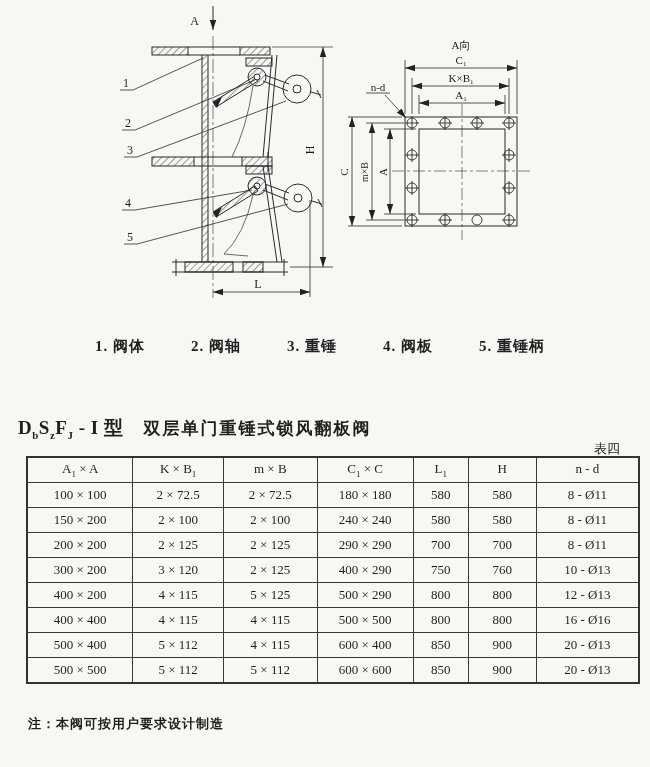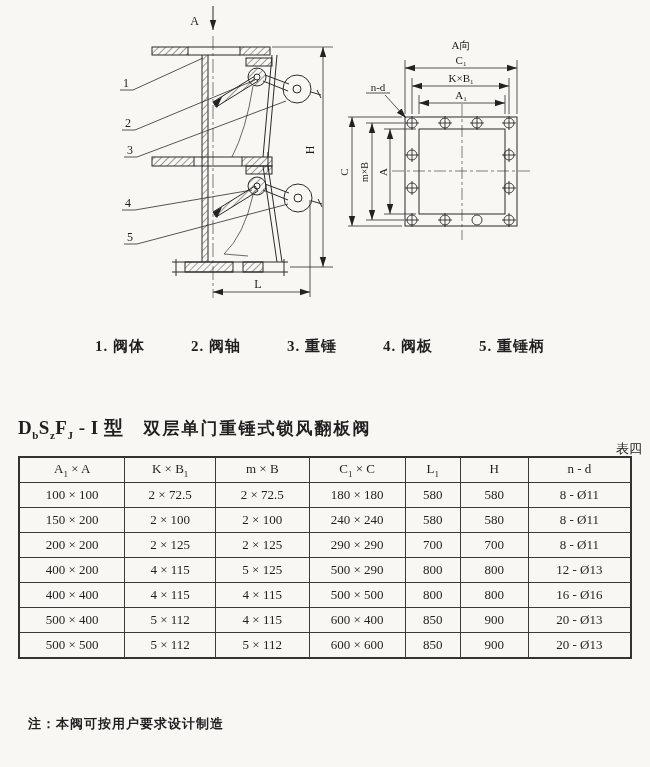--- a/index.html
+++ b/index.html
@@ -7,22 +7,22 @@
         font-family:"Liberation Serif",serif;color:#1f1f1f;overflow:hidden;}
   svg text{font-family:"Liberation Serif",serif;fill:#1c1c1c;}
   .parts-list{position:absolute;top:337px;left:0;width:640px;
               display:flex;justify-content:center;gap:46px;
               font-size:15px;font-weight:600;letter-spacing:1px;}
   .part-item{white-space:nowrap;}
   .title-row{position:absolute;top:415px;left:18px;white-space:nowrap;}
   .model{font-weight:bold;font-size:19px;letter-spacing:.5px;}
   .model sub{font-size:11px;}
   .valve-name{font-weight:bold;font-size:17px;margin-left:16px;letter-spacing:2px;}
-  .table-tag{position:absolute;top:440px;right:8px;font-size:13px;}
-  table.spec{position:absolute;top:456px;left:18px;width:614px;
+  .table-tag{position:absolute;top:440px;right:30px;font-size:13px;}
+  table.spec{position:absolute;top:456px;left:26px;width:614px;
              border-collapse:collapse;table-layout:fixed;}
   table.spec th,table.spec td{border:1px solid #3a3a3a;text-align:center;
              font-size:13px;font-weight:normal;padding:0;}
   table.spec th{height:24px;}
   table.spec td{height:24px;}
   table.spec{border:2px solid #333;}
   table.spec sub{font-size:9px;}
   .note{position:absolute;top:715px;left:28px;font-size:13px;font-weight:bold;
         letter-spacing:1px;}
 </style>
@@ -334,20 +334,29 @@
         <tr>
           <td>200 × 200</td>
           <td>2 × 125</td>
           <td>2 × 125</td>
           <td>290 × 290</td>
           <td>700</td>
           <td>700</td>
           <td>8 - Ø11</td>
         </tr>
         <tr>
+          <td>300 × 200</td>
+          <td>3 × 120</td>
+          <td>2 × 125</td>
+          <td>400 × 290</td>
+          <td>750</td>
+          <td>760</td>
+          <td>10 - Ø13</td>
+        </tr>
+        <tr>
           <td>400 × 200</td>
           <td>4 × 115</td>
           <td>5 × 125</td>
           <td>500 × 290</td>
           <td>800</td>
           <td>800</td>
           <td>12 - Ø13</td>
         </tr>
         <tr>
           <td>400 × 400</td>

